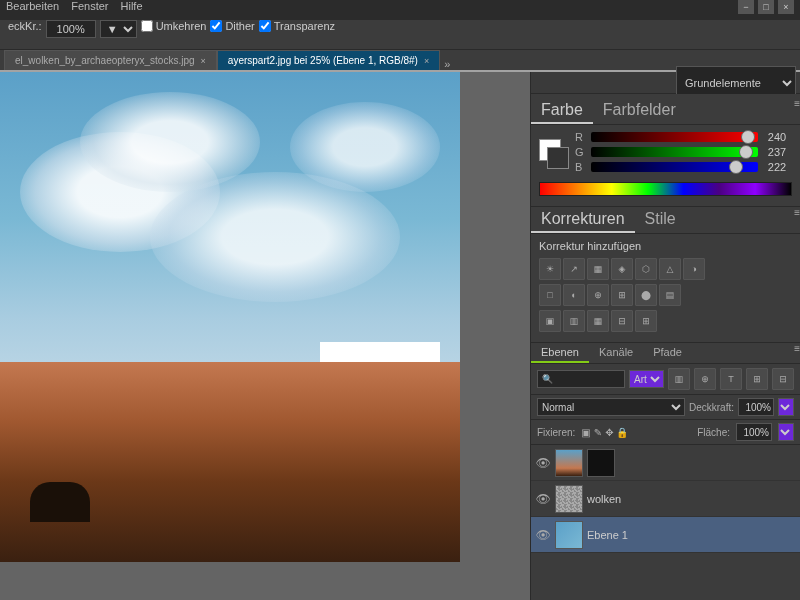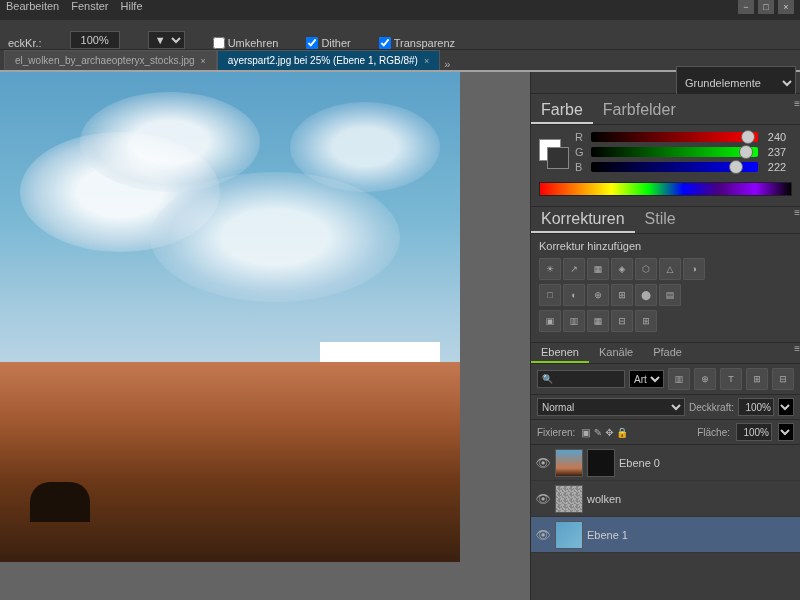--- a/index.html
+++ b/index.html
@@ -5,21 +5,21 @@
     * { margin: 0; padding: 0; box-sizing: border-box; }
     body { width: 800px; height: 600px; background: #3c3c3c; font-family: 'Arial', sans-serif; font-size: 11px; color: #ccc; overflow: hidden; }
 
     
     .titlebar { height: 20px; background: #2b2b2b; display: flex; align-items: flex-start; justify-content: space-between; padding: 0 6px; }
     .titlebar-left { display: flex; gap: 12px; color: #bbb; font-size: 11px; }
     .titlebar-right { display: flex; gap: 4px; }
     .win-btn { width: 16px; height: 14px; background: #555; display: flex; align-items: center; justify-content: center; font-size: 9px; color: #ccc; cursor: pointer; }
 
     
-    .options-bar { height: 30px; background: #3c3c3c; border-bottom: 1px solid #2a2a2a; display: flex; align-items: flex-end; padding: 0 8px; gap: 28px; }
+    .options-bar { height: 30px; background: #3c3c3c; border-bottom: 1px solid #2a2a2a; display: flex; align-items: flex-start; padding: 0 8px; gap: 4px; }
     .options-bar label { display: flex; align-items: center; gap: 3px; font-size: 11px; color: #ccc; }
     .options-bar input[type=checkbox] { width: 12px; height: 12px; }
     .percent-input { width: 50px; height: 18px; background: #252525; border: 1px solid #555; color: #ccc; font-size: 11px; text-align: center; }
     .dropdown-sm { height: 18px; background: #252525; border: 1px solid #555; color: #ccc; font-size: 11px; padding: 0 2px; }
 
     
     .tabs-bar { height: 22px; background: #3c3c3c; border-bottom: 2px solid #a3a3a3; display: flex; align-items: flex-end; padding-left: 4px; }
     .tab { height: 20px; padding: 0 10px; display: flex; align-items: center; gap: 6px; font-size: 10px; background: #4a4a4a; border-top: 1px solid #555; border-left: 1px solid #555; border-right: 1px solid #555; cursor: pointer; color: #aaa; }
     .tab.active { background: #0c4a6e; color: #fff; }
     .tab-close { font-size: 9px; color: #aaa; cursor: pointer; }
@@ -80,21 +80,21 @@
 
     
     .ebenen-panel { flex: 1; display: flex; flex-direction: column; overflow: hidden; }
     .ebenen-header { display: flex; border-bottom: 1px solid #2a2a2a; }
     .ebenen-tab { padding: 3px 10px; font-size: 11px; color: #aaa; cursor: pointer; }
     .ebenen-tab.active { color: #ccc; border-bottom: 2px solid #84cc16; }
     .ebenen-controls { padding: 4px 6px; border-bottom: 1px solid #2a2a2a; display: flex; align-items: center; gap: 4px; }
     .search-box { display: flex; align-items: center; background: #252525; border: 1px solid #555; height: 18px; flex: 1; padding: 0 4px; }
     .search-icon { font-size: 9px; color: #888; }
     .search-input { background: transparent; border: none; color: #ccc; font-size: 10px; width: 100%; outline: none; }
-    .filter-dropdown { height: 18px; background: #000000; border: 1px solid #555; color: #ccc; font-size: 10px; }
+    .filter-dropdown { height: 18px; background: #6d28d9; border: 1px solid #555; color: #ccc; font-size: 10px; }
     .blend-row { padding: 3px 6px; border-bottom: 1px solid #2a2a2a; display: flex; align-items: center; gap: 4px; }
     .blend-mode { height: 18px; background: #252525; border: 1px solid #555; color: #ccc; font-size: 10px; flex: 1; }
     .opacity-label { font-size: 10px; color: #aaa; }
     .opacity-value { width: 36px; height: 18px; background: #252525; border: 1px solid #555; color: #ccc; font-size: 10px; text-align: right; padding-right: 2px; }
     .lock-row { padding: 3px 6px; border-bottom: 1px solid #2a2a2a; display: flex; align-items: center; gap: 6px; }
     .lock-label { font-size: 10px; color: #aaa; }
     .lock-icons { display: flex; gap: 3px; }
     .lock-icon { font-size: 10px; color: #aaa; cursor: pointer; }
     .flaeche-label { font-size: 10px; color: #aaa; margin-left: auto; }
     .flaeche-value { width: 36px; height: 18px; background: #252525; border: 1px solid #555; color: #ccc; font-size: 10px; text-align: right; padding-right: 2px; }
@@ -300,21 +300,20 @@
         <input class="flaeche-value" type="text" value="100%" style="">
         <select class="filter-dropdown" style="width:16px;"><option>▼</option></select>
       </div>
 
       <div class="layers-list">
 
         <div class="layer-item">
           <div class="layer-eye">👁</div>
           <div class="layer-thumb thumb-sky"></div>
           <div class="layer-mask" style="background: #111;"></div>
-          <span class="layer-name">Ebene 0</span>
         </div>
 
         <div class="layer-item">
           <div class="layer-eye">👁</div>
           <div class="layer-thumb checkered" style="background-size:6px 6px;"></div>
           <span class="layer-name">wolken</span>
         </div>
 
         <div class="layer-item active">
           <div class="layer-eye">👁</div>

